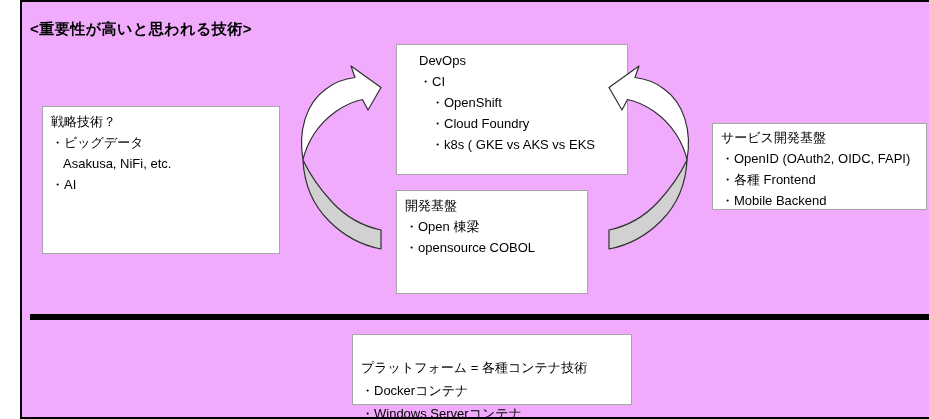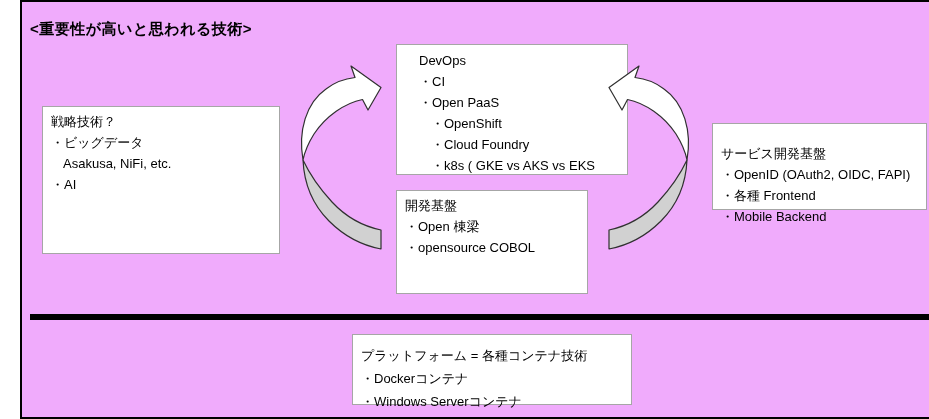--- a/index.html
+++ b/index.html
@@ -27,22 +27,22 @@
     font-size:13px;
     line-height:21px;
     white-space:nowrap;
   }
   .dbox .line{white-space:nowrap;}
   .indent-0{padding-left:0;}
   .indent-1{padding-left:12px;}
   #box-strategy{left:20px;top:104px;width:238px;height:148px;}
   #box-devops{left:374px;top:42px;width:232px;height:131px;padding-top:5px;padding-left:22px;}
   #box-devbase{left:374px;top:188px;width:192px;height:104px;}
-  #box-service{left:690px;top:121px;width:215px;height:87px;padding-top:19px;}
-  #box-container{left:330px;top:332px;width:280px;height:71px;line-height:23px;padding-top:9px;}
+  #box-service{left:690px;top:121px;width:215px;height:87px;padding-top:3px;}
+  #box-container{left:330px;top:332px;width:280px;height:71px;line-height:23px;padding-top:21px;}
   .divider{
     position:absolute;left:8px;top:312px;width:903px;height:6px;
     background:#000;
   }
   .cycle-arrow{position:absolute;width:97px;height:190px;}
   #arrow-left{left:271px;top:61px;}
   #arrow-right{left:578px;top:61px;transform:scaleX(-1);}
 </style>
 </head>
 <body>
@@ -57,21 +57,20 @@
         <div class="line indent-0">・ビッグデータ</div>
         <div class="line indent-1">Asakusa, NiFi, etc.</div>
         <div class="line indent-0">・AI</div>
       </div>
   </div>
 
   <div class="dbox" id="box-devops">
     <div class="line indent-0">DevOps</div>
     <div>
         <div class="line indent-0">・CI</div>
-        <div class="line indent-0">・Open PaaS</div>
         <div class="line indent-1">・OpenShift</div>
         <div class="line indent-1">・Cloud Foundry</div>
         <div class="line indent-1">・k8s ( GKE vs AKS vs EKS</div>
       </div>
   </div>
 
   <div class="dbox" id="box-devbase">
     <div class="line indent-0">開発基盤</div>
     <div>
         <div class="line indent-0">・Open 棟梁</div>

